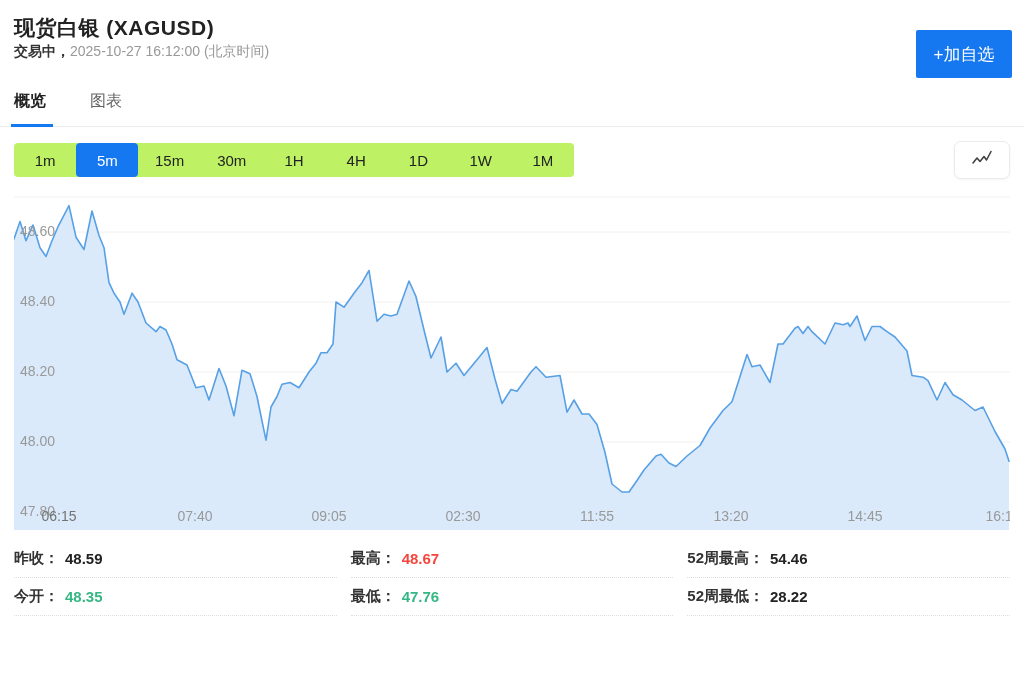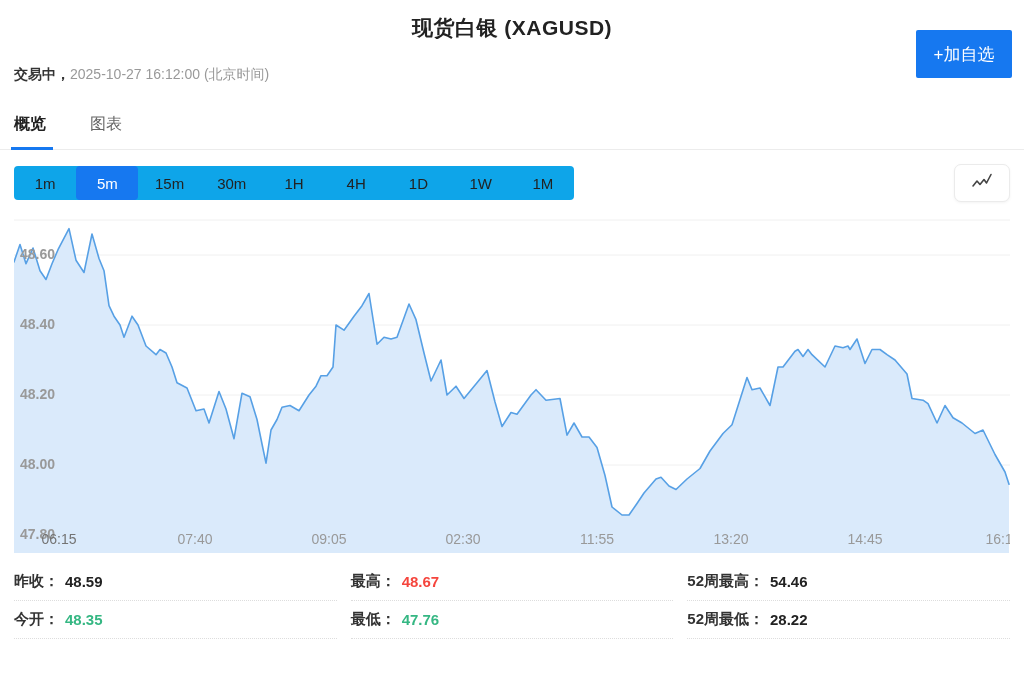--- a/index.html
+++ b/index.html
@@ -1,47 +1,47 @@
 <!DOCTYPE html>
 <html style="--blue: #1678f0; --green: #35b783; --red: #f5453d;"><head>
 <meta charset="utf-8">
 <style>
   * { box-sizing: border-box; margin: 0; padding: 0; }
   html, body { width: 1024px; height: 676px; overflow: hidden; background: #fff;
     font-family: "Liberation Sans", "DejaVu Sans", sans-serif; }
   .header { position: relative; padding: 14px 14px 0; }
-  .title { font-size: 21px; font-weight: 600; color: #222; letter-spacing: .5px; text-align: center; }
+  .title { font-size: 21px; font-weight: 600; color: #222; letter-spacing: .5px; }
   .price-row { margin-top: 12px; display: flex; align-items: baseline; }
   .price { font-size: 40px; font-weight: 700; line-height: 1; letter-spacing: 1px; }
   .change { font-size: 19px; margin-left: 16px; }
-  .status-row { margin-top: 24px; font-size: 14px; }
+  .status-row { margin-top: 1px; font-size: 14px; }
   .status-label { color: #333; font-weight: 700; }
   .timestamp { color: #999; }
   .add-btn { position: absolute; top: 30px; right: 12px; width: 96px; height: 48px;
     background: var(--blue); color: #fff; font-size: 17px; border: none; border-radius: 2px;
     cursor: pointer; font-family: inherit; }
   .tabs { display: flex; gap: 44px; padding: 0 14px; margin-top: 30px; border-bottom: 1px solid #ececec; align-items: flex-end; }
   .tab { font-size: 16px; color: #666; padding-bottom: 14px; position: relative; cursor: pointer; }
   .tab.active { color: #222; font-weight: 700; }
   .tab.active::after { content: ""; position: absolute; left: -3px; right: -7px; bottom: -1px;
     height: 3px; background: var(--blue); }
   .toolbar { margin: 14px 14px 0; height: 38px; display: flex; align-items: center;
     justify-content: space-between; }
-  .tf-bar { width: 560px; height: 34px; background: #0ea5e9; border-radius: 4px; display: flex; }
+  .tf-bar { width: 560px; height: 34px; background: #bef264; border-radius: 4px; display: flex; }
   .tf-btn { flex: 1; display: flex; align-items: center; justify-content: center;
     font-size: 15px; color: #222; cursor: pointer; border-radius: 4px; }
   .tf-btn.active { background: var(--blue); color: #fff; font-weight: 400; }
   .chart-type-btn { width: 56px; height: 38px; background: #fff; border: 1px solid #ebebeb;
     border-radius: 7px; display: flex; align-items: center; justify-content: center;
     cursor: pointer; box-shadow: 0 1px 3px rgba(0,0,0,.05); }
   .chart { position: relative; margin: 16px 14px 0; width: 996px; height: 335px; overflow: hidden; }
   .chart svg { position: absolute; inset: 0; display: block; }
   .axis-label { position: absolute; font-size: 14px; color: #999; pointer-events: none; }
   .x-label { width: 48px; text-align: center; top: 313px; }
-  .y-label { left: 6px; font-weight: bold; }
+  .y-label { left: 6px; }
   .stats { margin: 10px 14px 0; display: grid; grid-template-columns: 1fr 1fr 1fr; column-gap: 14px; }
   .stat-row { display: flex; align-items: center; height: 38px; border-bottom: 1px dotted #ddd;
     font-size: 15px; }
   .stat-label { color: #333; font-weight: 600; }
   .stat-value { font-weight: 700; margin-left: 6px; }
   .c-green { color: var(--green); }
 </style>
 </head>
 <body>
 

